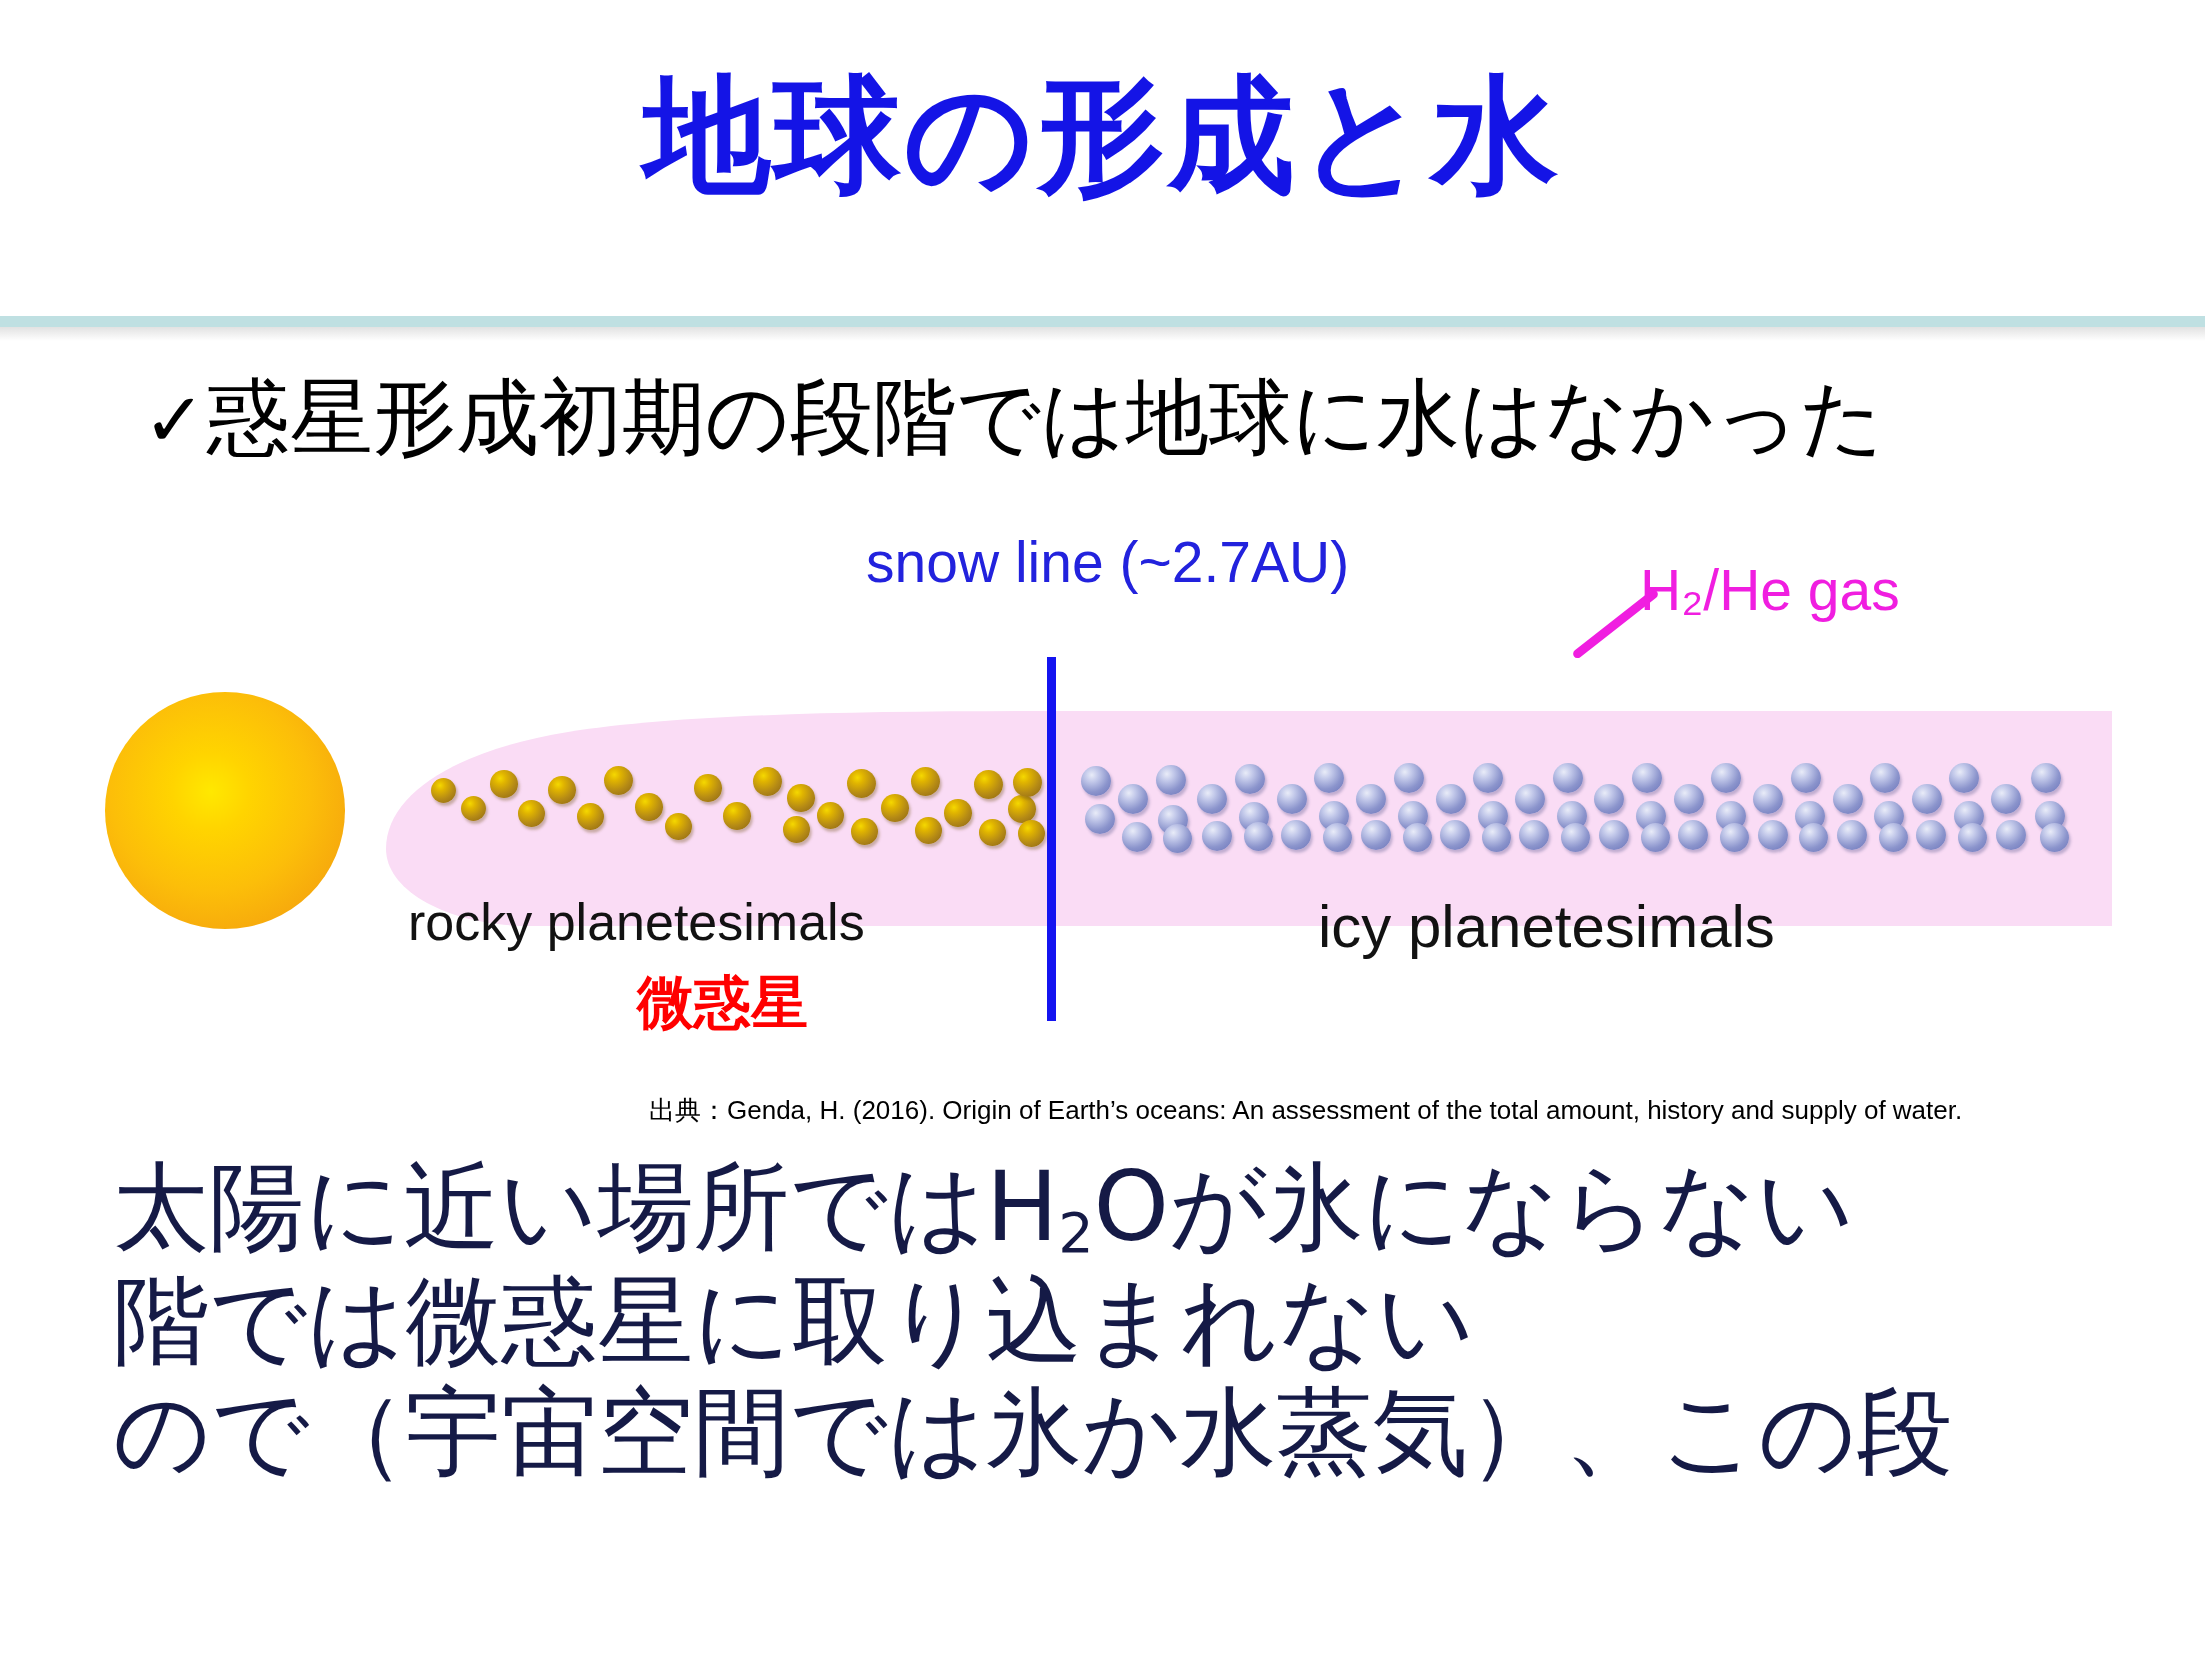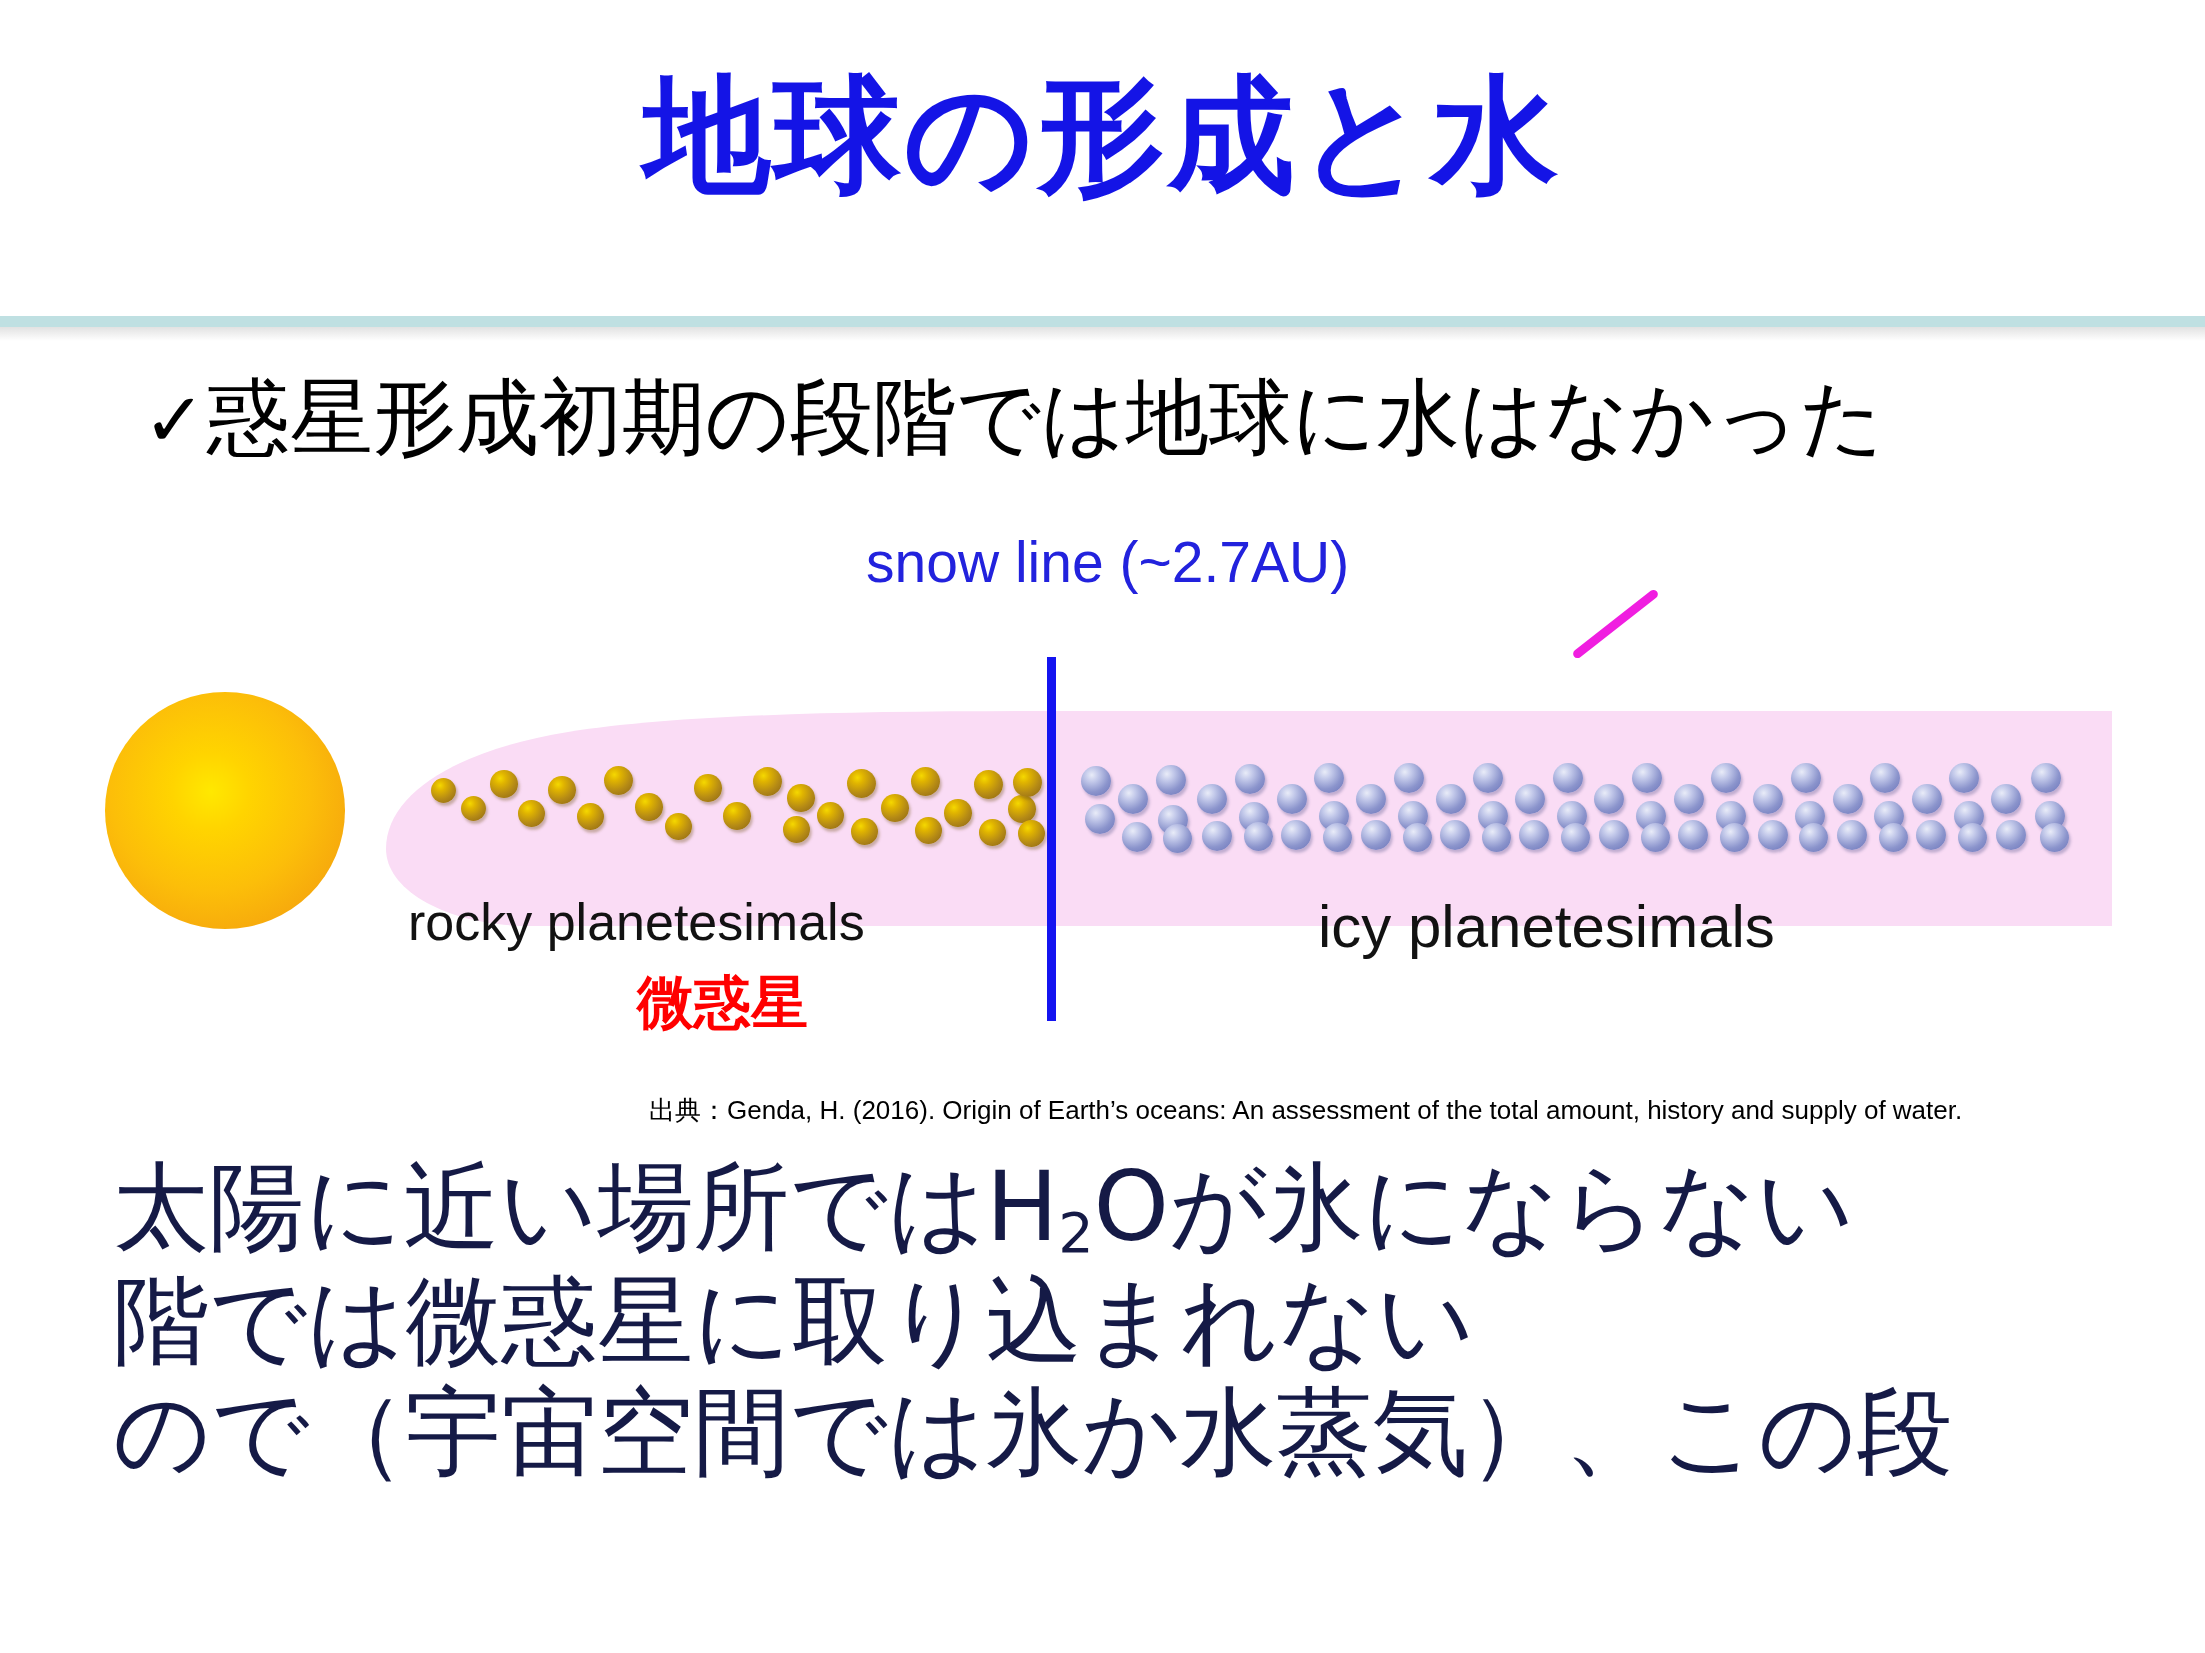--- a/index.html
+++ b/index.html
@@ -328,20 +328,21 @@
     <div class="dot icy" style="left:2040px; top:294px; width:29px; height:29px;"></div>
   </div>
 
   <div id="snow-line"></div>
 
   <svg id="gas-leader" viewBox="0 0 150 120">
     <line x1="6" y1="114" x2="144" y2="6" stroke="#f01ee0" stroke-width="16" stroke-linecap="round"></line>
   </svg>
 
   <div class="diagram-label" id="snowline-label">snow line (~2.7AU)</div>
+  <div class="diagram-label" id="gas-label">H₂/He gas</div>
   <div class="diagram-label" id="rocky-label">rocky planetesimals</div>
   <div class="diagram-label" id="icy-label">icy planetesimals</div>
   <div class="diagram-label" id="microplanet-label">微惑星</div>
 </div>
 
 <div id="citation">出典：Genda, H. (2016). Origin of Earth’s oceans: An assessment of the total amount, history and supply of water.</div>
 
 <div id="bottom-text">
   <div><span>太陽に近い場所ではH</span><sub>2</sub><span>Oが氷にならない</span></div>
   <div>階では微惑星に取り込まれない</div>

